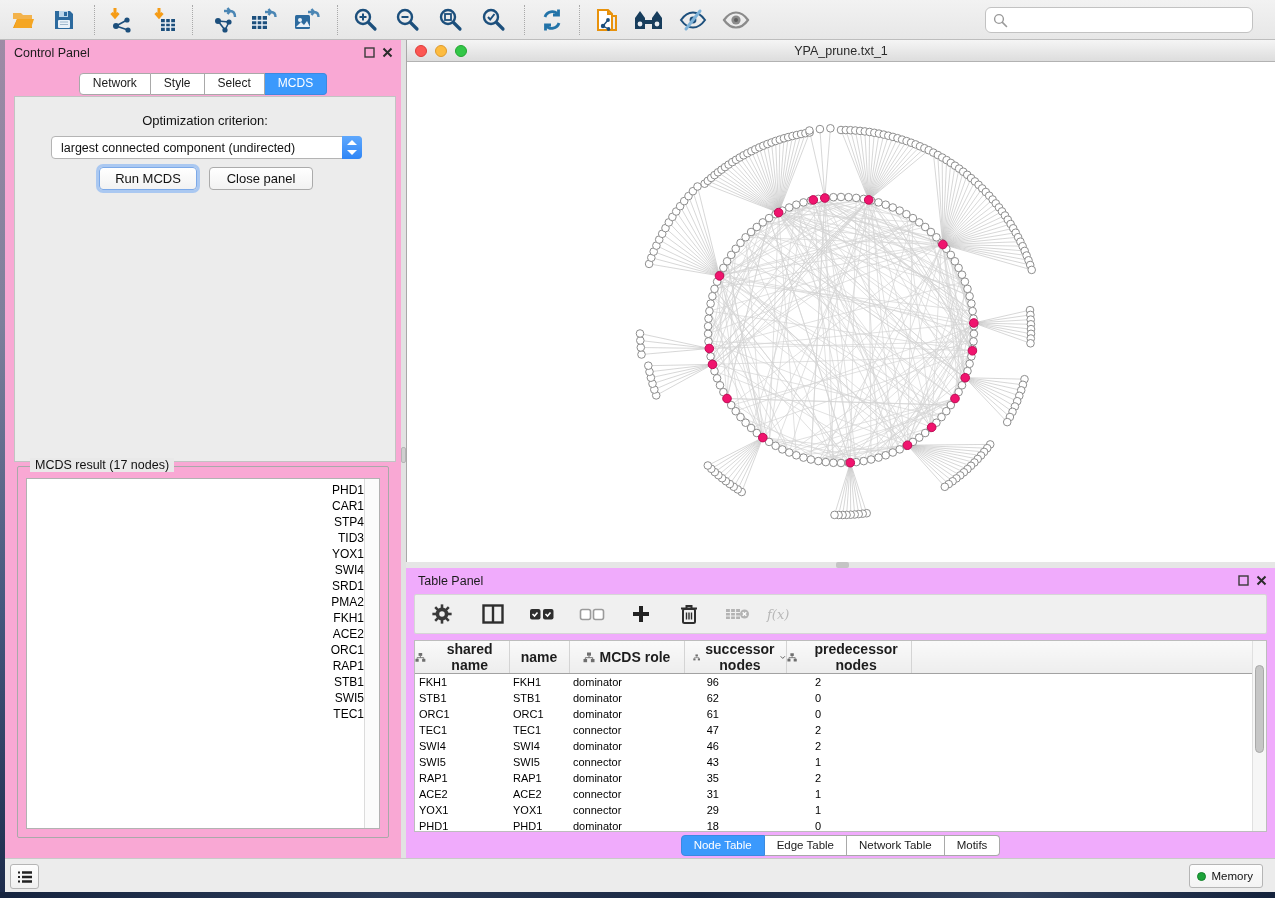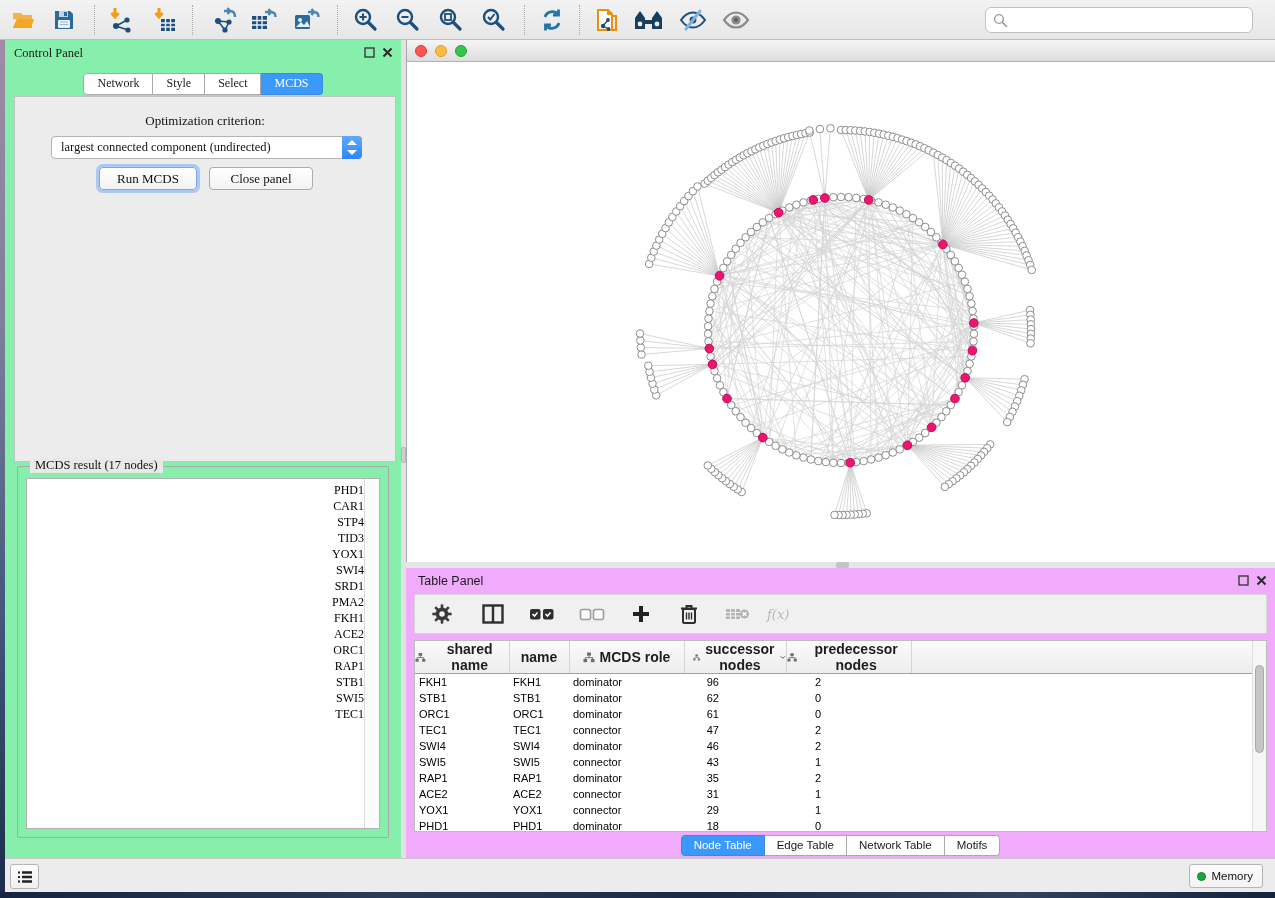--- a/index.html
+++ b/index.html
@@ -17,21 +17,21 @@
   #toolbar { position:absolute; left:0; top:0; width:1275px; height:40px;
     background:linear-gradient(#f2f2f2,#e7e7e7); border-bottom:1px solid #bdbdbd; }
   .tbtn { position:absolute; top:6px; width:30px; height:28px; border:none; background:transparent;
     display:flex; align-items:center; justify-content:center; cursor:pointer; }
   .tsep { position:absolute; top:5px; height:30px; width:0; border-left:1px dotted #a9a9a9; }
   #search-wrap { position:absolute; left:985px; top:7px; width:268px; height:26px; background:#fff;
     border:1px solid #c2c2c2; border-radius:6px; display:flex; align-items:center; padding-left:7px; }
   #search-wrap input { border:none; outline:none; flex:1; font-size:12px; height:20px; background:transparent; }
 
   
-  #control-panel { position:absolute; left:5px; top:40px; width:396px; height:818px; background:#86efac;font-family:Liberation Serif, serif; }
+  #control-panel { position:absolute; left:5px; top:40px; width:396px; height:818px; background:#f9a8d4; }
   .panel-titlebar { position:relative; height:26px; }
   .panel-title { position:absolute; left:9px; top:6px; font-size:12.5px; color:#1b1b1b; }
   .panel-btns { position:absolute; right:8px; top:7px; display:flex; gap:7px; }
   .panel-btns span { display:inline-flex; cursor:pointer; }
 
   #cp-tabs { position:absolute; left:0; right:0; top:33px; display:flex; justify-content:center; }
   .seg { display:flex; }
   .seg .tab { font-size:12px; padding:3px 13px 4px; background:#fff; border:1px solid #a9a9a9;
     border-left-width:0; color:#1b1b1b; cursor:pointer; line-height:13px; }
   .seg .tab:first-child { border-left-width:1px; border-radius:4px 0 0 4px; }
@@ -331,20 +331,21 @@
       <div class="grip"></div>
     </div>
 
   <div id="net-win">
     <div id="net-titlebar">
       <span class="lights">
         <span class="light" style="background:#fc5753;border:1px solid #dd3d39"></span>
         <span class="light" style="background:#fdbc40;border:1px solid #de9b2d"></span>
         <span class="light" style="background:#33c748;border:1px solid #24a532"></span>
       </span>
+      <span id="net-title">YPA_prune.txt_1</span>
     </div>
     <svg id="net-canvas" width="869" height="500" viewBox="0 0 869 500">
         <g stroke="#b0b0b0" stroke-width="0.7" opacity="0.55">
           <line x1="371.6" y1="150.6" x2="301.1" y2="271.8"></line>
           <line x1="371.6" y1="150.6" x2="523.9" y2="366.0"></line>
           <line x1="371.6" y1="150.6" x2="362.1" y2="379.9"></line>
           <line x1="371.6" y1="150.6" x2="564.4" y2="294.4"></line>
           <line x1="371.6" y1="150.6" x2="492.7" y2="387.4"></line>
           <line x1="371.6" y1="150.6" x2="557.9" y2="219.7"></line>
           <line x1="371.6" y1="150.6" x2="302.4" y2="286.9"></line>

